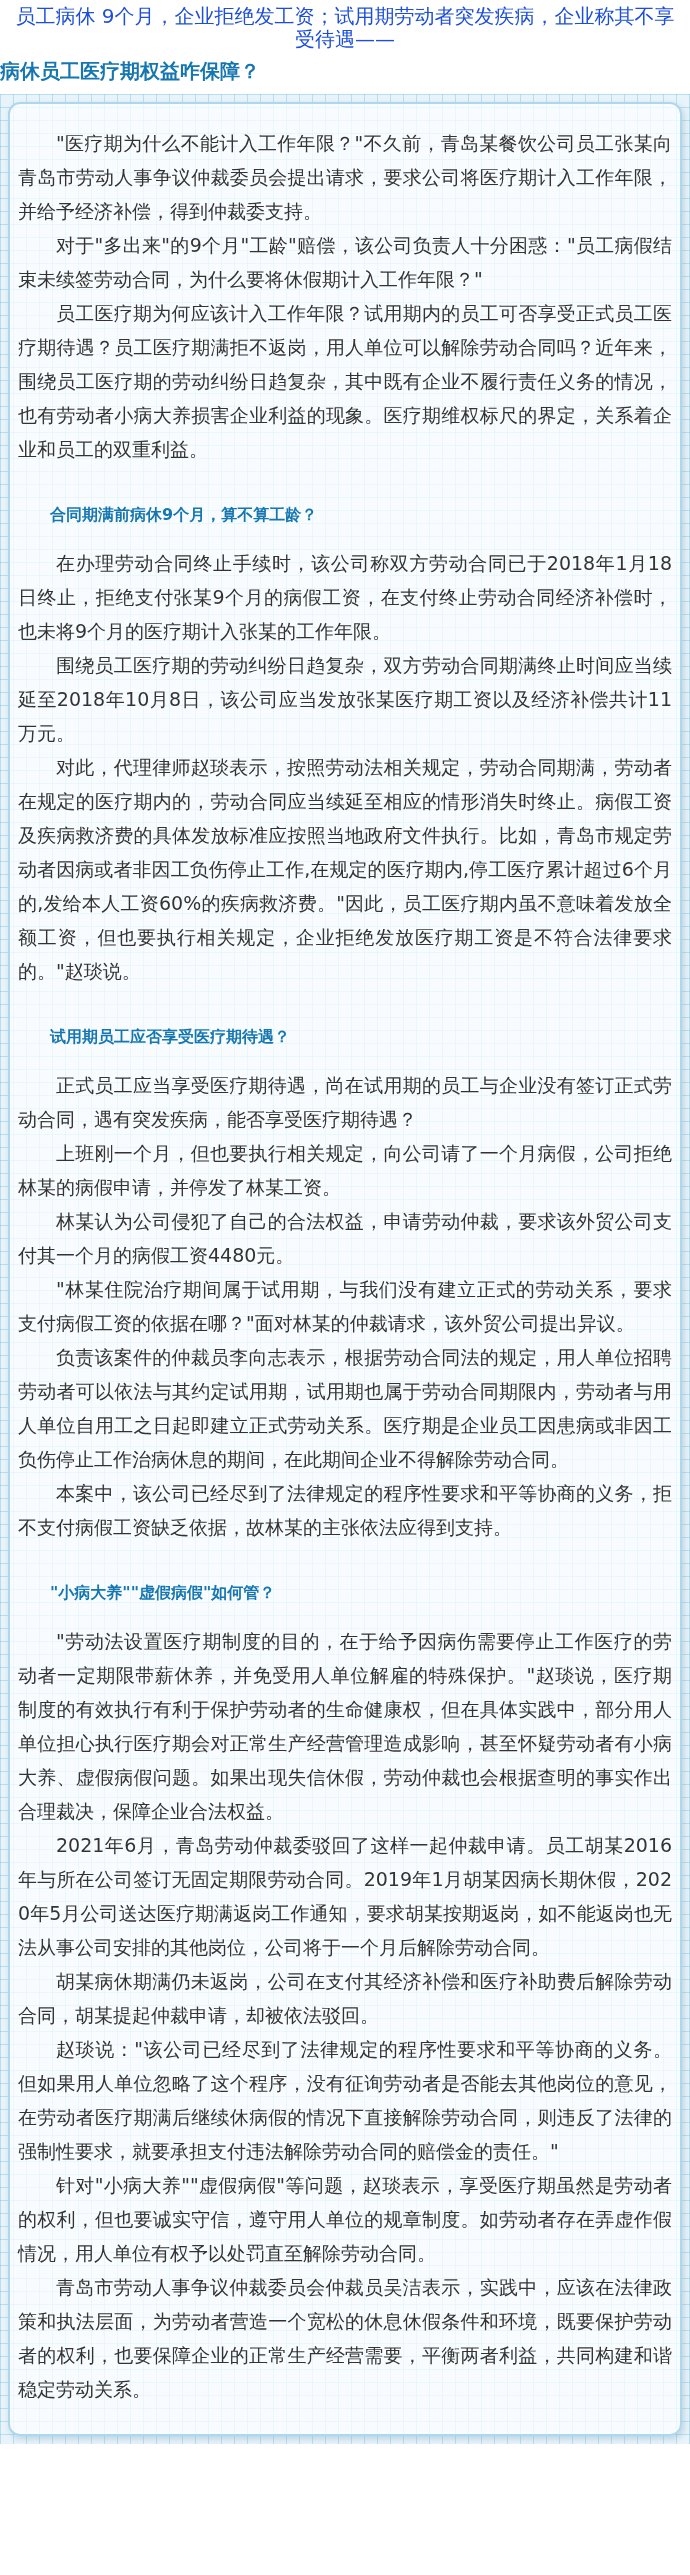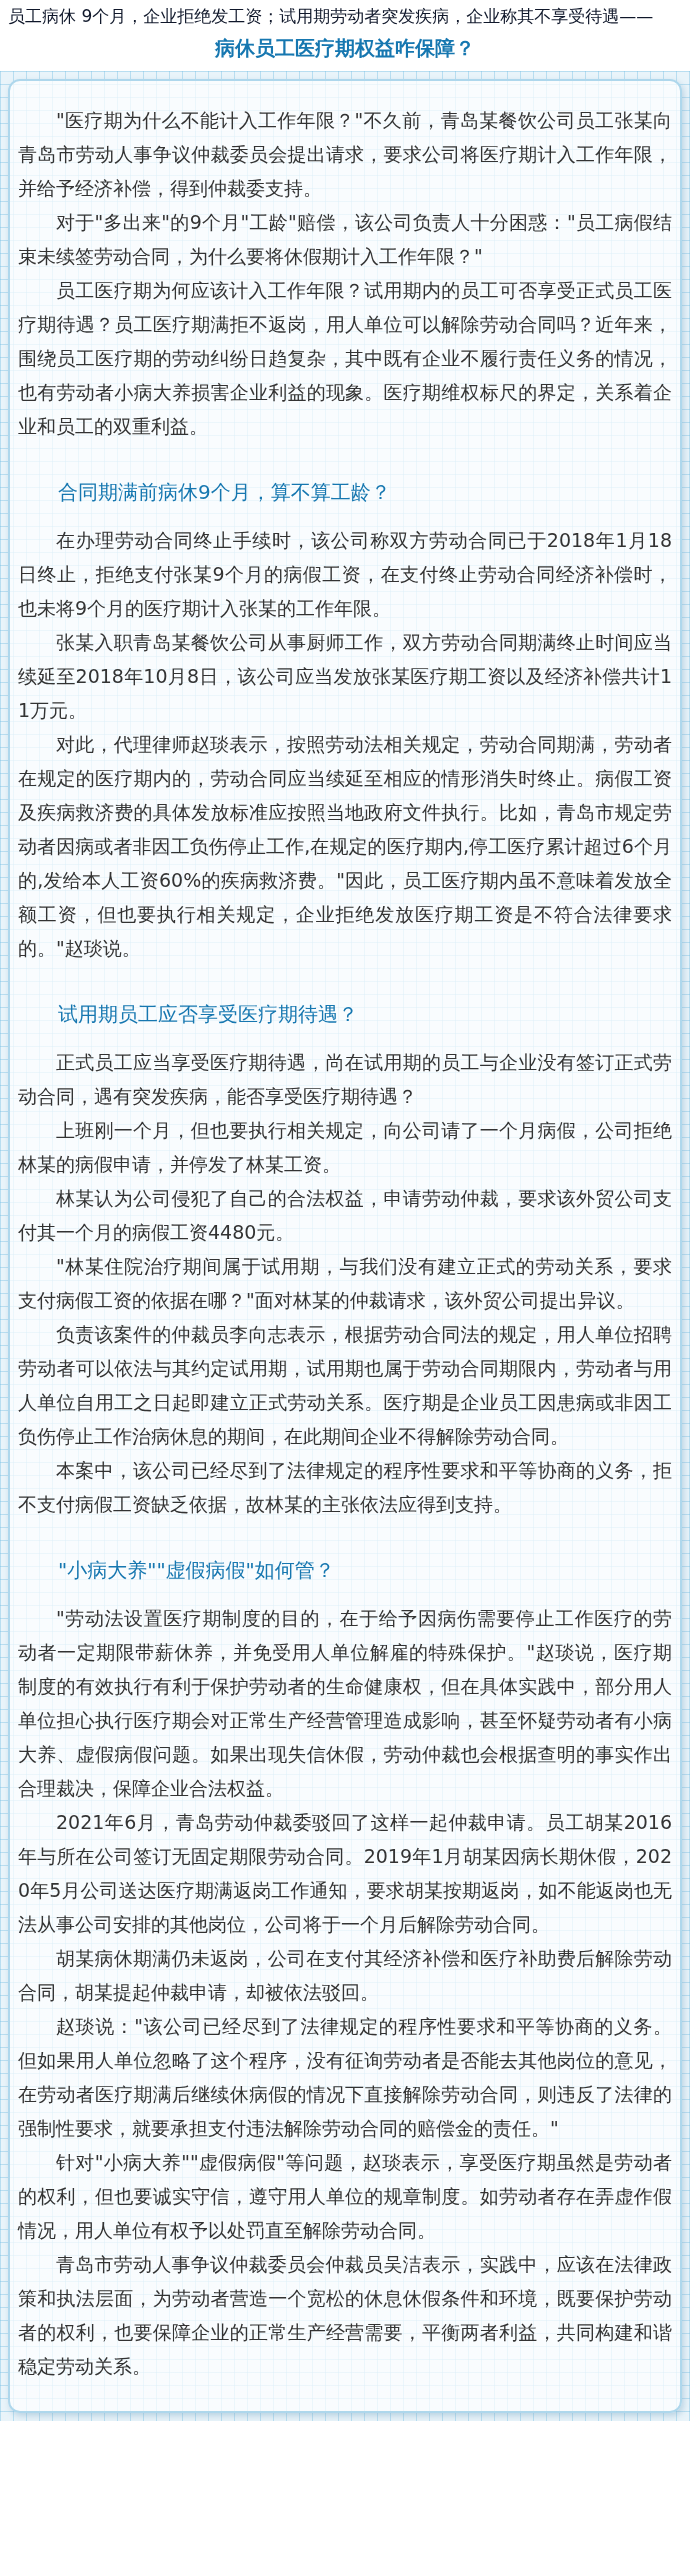--- a/index.html
+++ b/index.html
@@ -4,30 +4,30 @@
 <style>
   html,body{
     margin:0;
     padding:0;
     width:690px;
     background:#ffffff;
     font-family:"DejaVu Sans","Liberation Sans",sans-serif;
   }
   .page{width:690px;}
   .kicker{
-    color:#0f172a;
-    font-size:17px;
+    color:#1d4ed8;
+    font-size:20px;
     line-height:23px;
+    text-align:center;
     padding:5px 8px 0 8px;
   }
   .title{
     color:#1677b0;
     font-size:20px;
     font-weight:bold;
-    text-align:center;
     margin:7px 0 10px 0;
     line-height:26px;
   }
   .grid-area{
     background-color:#e9f4fa;
     background-image:
       linear-gradient(to right, rgba(125,195,230,0.45) 1px, transparent 1px),
       linear-gradient(to bottom, rgba(125,195,230,0.45) 1px, transparent 1px);
     background-size:13px 13px;
     padding:8px;
@@ -43,43 +43,43 @@
     margin:0;
     font-size:19px;
     line-height:34px;
     color:#333333;
     text-align:justify;
     text-indent:2em;
     word-break:break-all;
   }
   .sec-heading{
     color:#1677b0;
-    font-size:20px;
-    font-weight:normal;
+    font-size:16px;
+    font-weight:bold;
     line-height:34px;
     margin:32px 0 14px 0;
     text-indent:2em;
   }
 </style>
 </head>
 <body>
 
 <div class="page">
   <div class="kicker">员工病休 9个月，企业拒绝发工资；试用期劳动者突发疾病，企业称其不享受待遇——</div>
   <h1 class="title">病休员工医疗期权益咋保障？</h1>
 
   <div class="grid-area">
     <div class="card">
       <div id="article-body">
           <p class="para">"医疗期为什么不能计入工作年限？"不久前，青岛某餐饮公司员工张某向青岛市劳动人事争议仲裁委员会提出请求，要求公司将医疗期计入工作年限，并给予经济补偿，得到仲裁委支持。</p>
           <p class="para">对于"多出来"的9个月"工龄"赔偿，该公司负责人十分困惑："员工病假结束未续签劳动合同，为什么要将休假期计入工作年限？"</p>
           <p class="para">员工医疗期为何应该计入工作年限？试用期内的员工可否享受正式员工医疗期待遇？员工医疗期满拒不返岗，用人单位可以解除劳动合同吗？近年来，围绕员工医疗期的劳动纠纷日趋复杂，其中既有企业不履行责任义务的情况，也有劳动者小病大养损害企业利益的现象。医疗期维权标尺的界定，关系着企业和员工的双重利益。</p>
           <h2 class="sec-heading">合同期满前病休9个月，算不算工龄？</h2>
           <p class="para">在办理劳动合同终止手续时，该公司称双方劳动合同已于2018年1月18日终止，拒绝支付张某9个月的病假工资，在支付终止劳动合同经济补偿时，也未将9个月的医疗期计入张某的工作年限。</p>
-          <p class="para">张某入职青岛某餐饮公司从事厨师工作，双方劳动合同期满终止时间应当续延至2018年10月8日，该公司应当发放张某医疗期工资以及经济补偿共计11万元。</p>
+          <p class="para">围绕员工医疗期的劳动纠纷日趋复杂，双方劳动合同期满终止时间应当续延至2018年10月8日，该公司应当发放张某医疗期工资以及经济补偿共计11万元。</p>
           <p class="para">对此，代理律师赵琰表示，按照劳动法相关规定，劳动合同期满，劳动者在规定的医疗期内的，劳动合同应当续延至相应的情形消失时终止。病假工资及疾病救济费的具体发放标准应按照当地政府文件执行。比如，青岛市规定劳动者因病或者非因工负伤停止工作,在规定的医疗期内,停工医疗累计超过6个月的,发给本人工资60%的疾病救济费。"因此，员工医疗期内虽不意味着发放全额工资，但也要执行相关规定，企业拒绝发放医疗期工资是不符合法律要求的。"赵琰说。</p>
           <h2 class="sec-heading">试用期员工应否享受医疗期待遇？</h2>
           <p class="para">正式员工应当享受医疗期待遇，尚在试用期的员工与企业没有签订正式劳动合同，遇有突发疾病，能否享受医疗期待遇？</p>
           <p class="para">上班刚一个月，但也要执行相关规定，向公司请了一个月病假，公司拒绝林某的病假申请，并停发了林某工资。</p>
           <p class="para">林某认为公司侵犯了自己的合法权益，申请劳动仲裁，要求该外贸公司支付其一个月的病假工资4480元。</p>
           <p class="para">"林某住院治疗期间属于试用期，与我们没有建立正式的劳动关系，要求支付病假工资的依据在哪？"面对林某的仲裁请求，该外贸公司提出异议。</p>
           <p class="para">负责该案件的仲裁员李向志表示，根据劳动合同法的规定，用人单位招聘劳动者可以依法与其约定试用期，试用期也属于劳动合同期限内，劳动者与用人单位自用工之日起即建立正式劳动关系。医疗期是企业员工因患病或非因工负伤停止工作治病休息的期间，在此期间企业不得解除劳动合同。</p>
           <p class="para">本案中，该公司已经尽到了法律规定的程序性要求和平等协商的义务，拒不支付病假工资缺乏依据，故林某的主张依法应得到支持。</p>
           <h2 class="sec-heading">"小病大养""虚假病假"如何管？</h2>
           <p class="para">"劳动法设置医疗期制度的目的，在于给予因病伤需要停止工作医疗的劳动者一定期限带薪休养，并免受用人单位解雇的特殊保护。"赵琰说，医疗期制度的有效执行有利于保护劳动者的生命健康权，但在具体实践中，部分用人单位担心执行医疗期会对正常生产经营管理造成影响，甚至怀疑劳动者有小病大养、虚假病假问题。如果出现失信休假，劳动仲裁也会根据查明的事实作出合理裁决，保障企业合法权益。</p>

